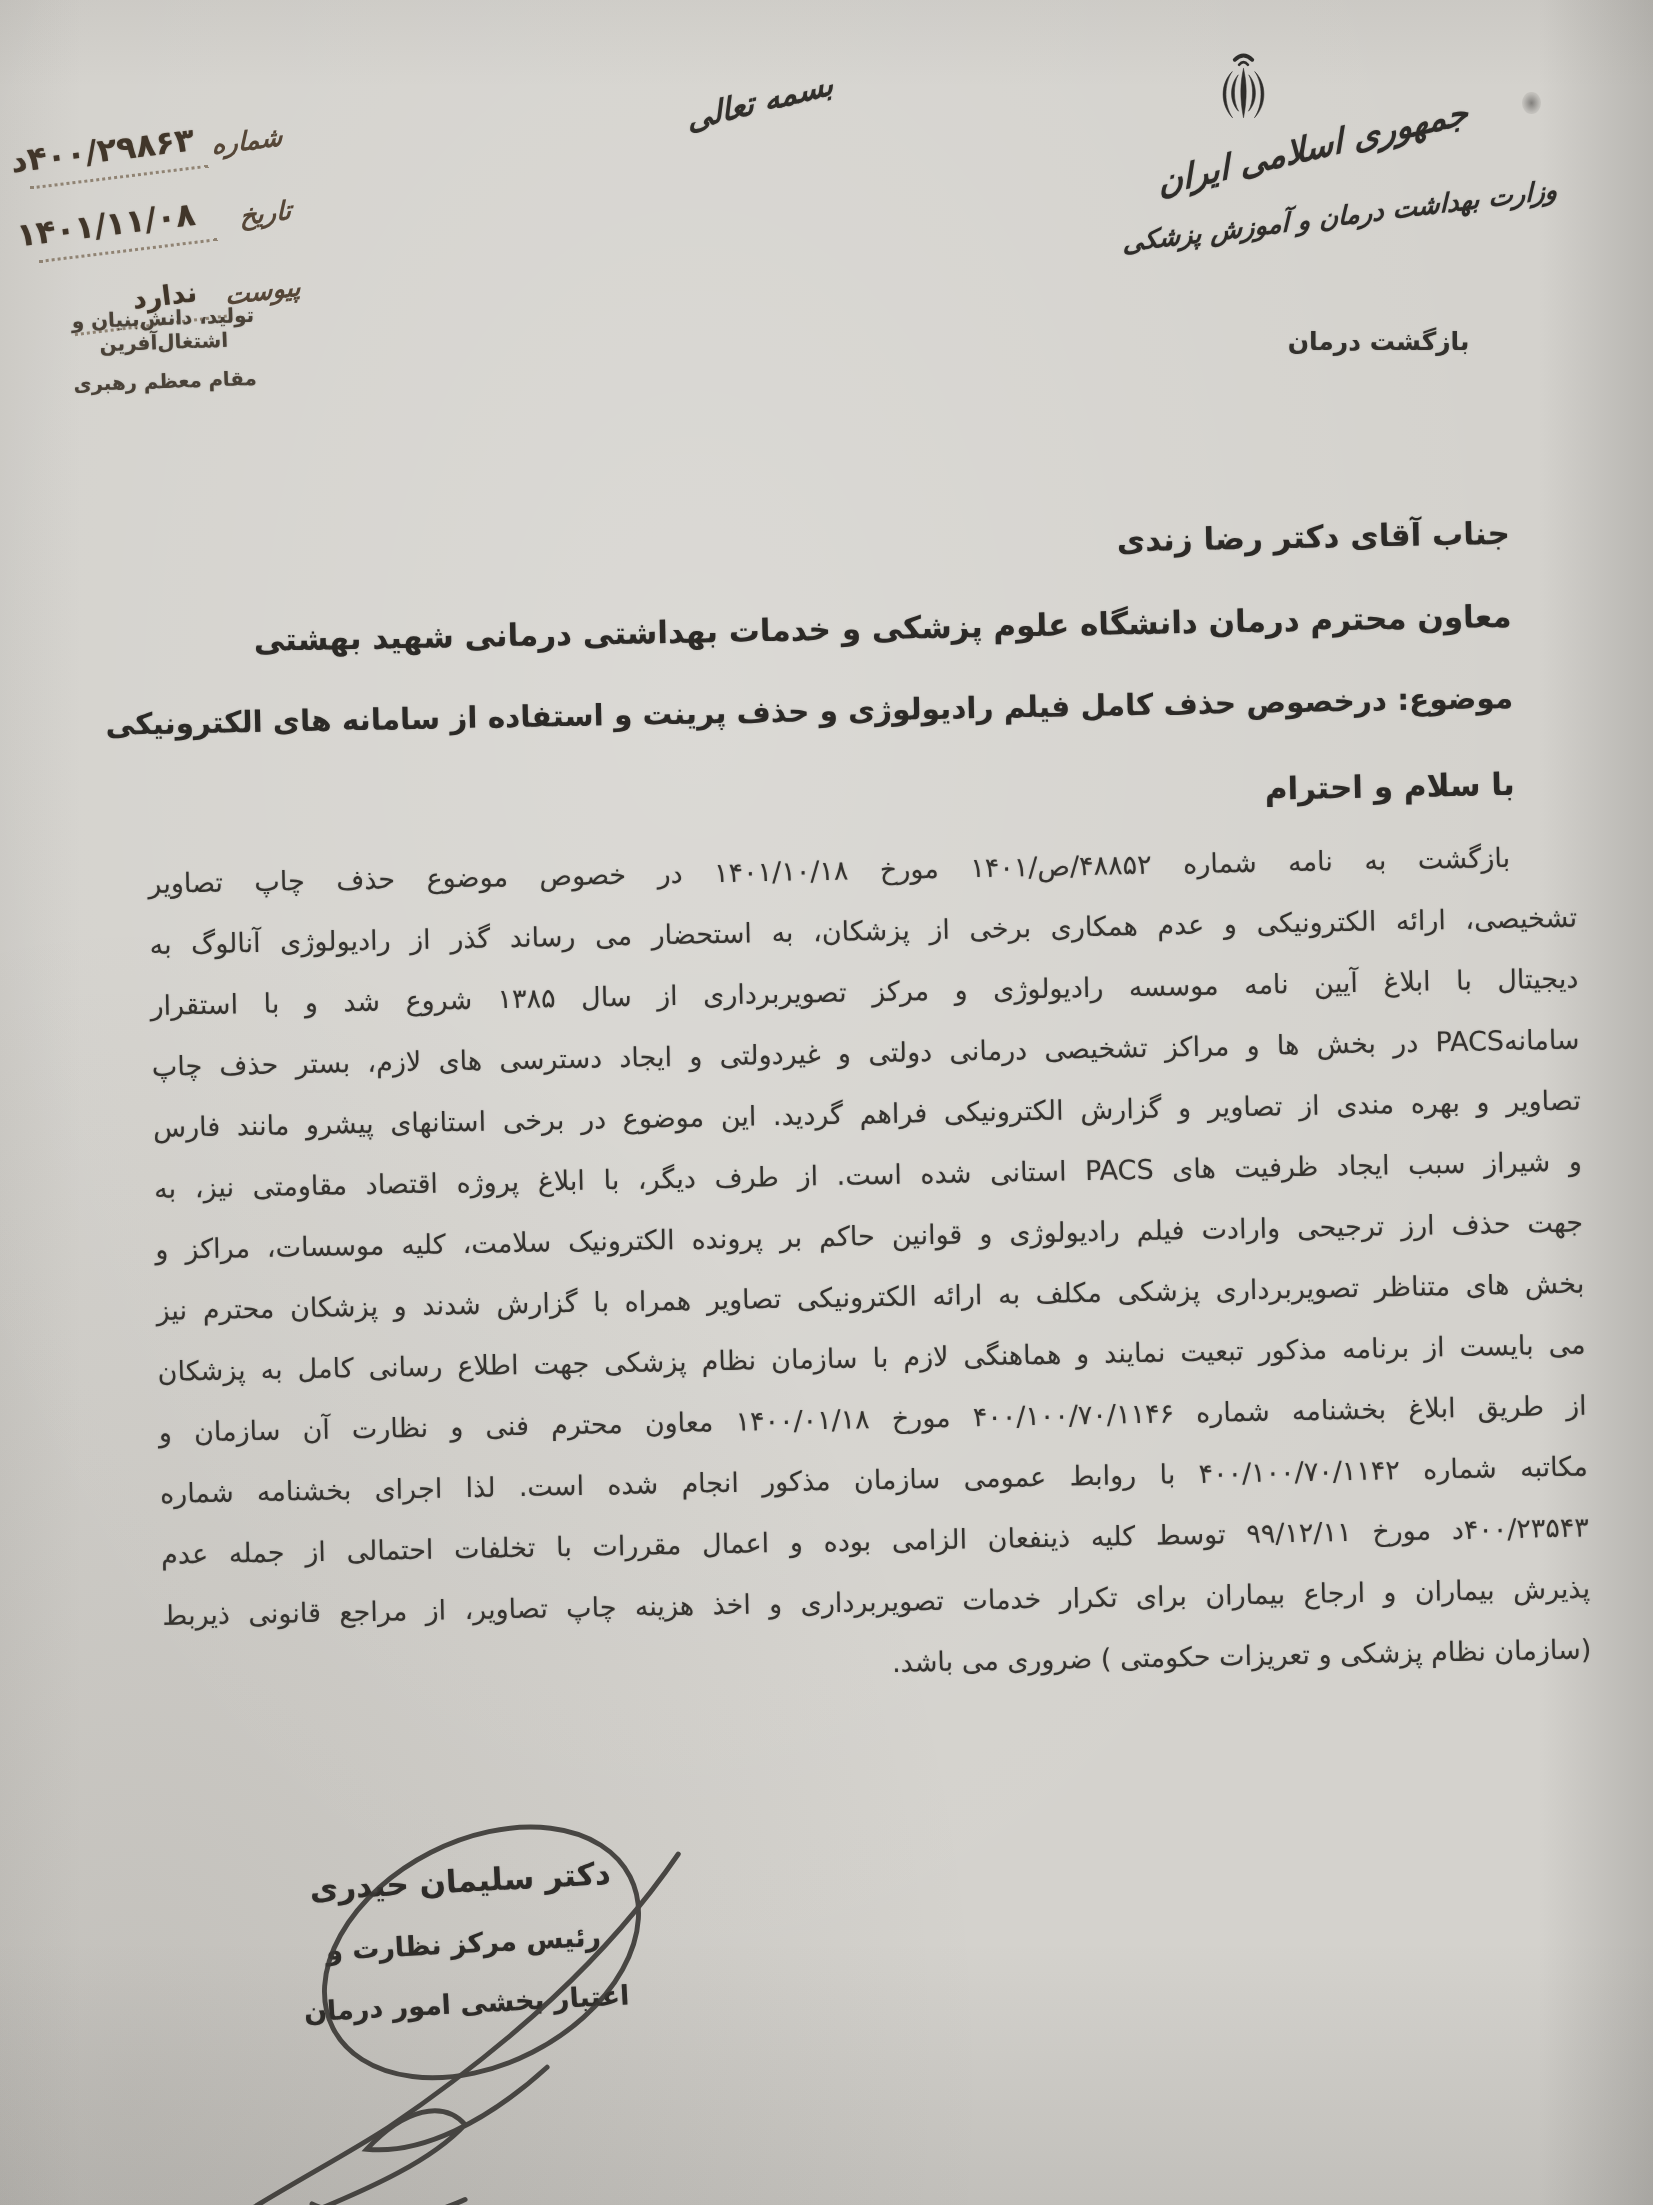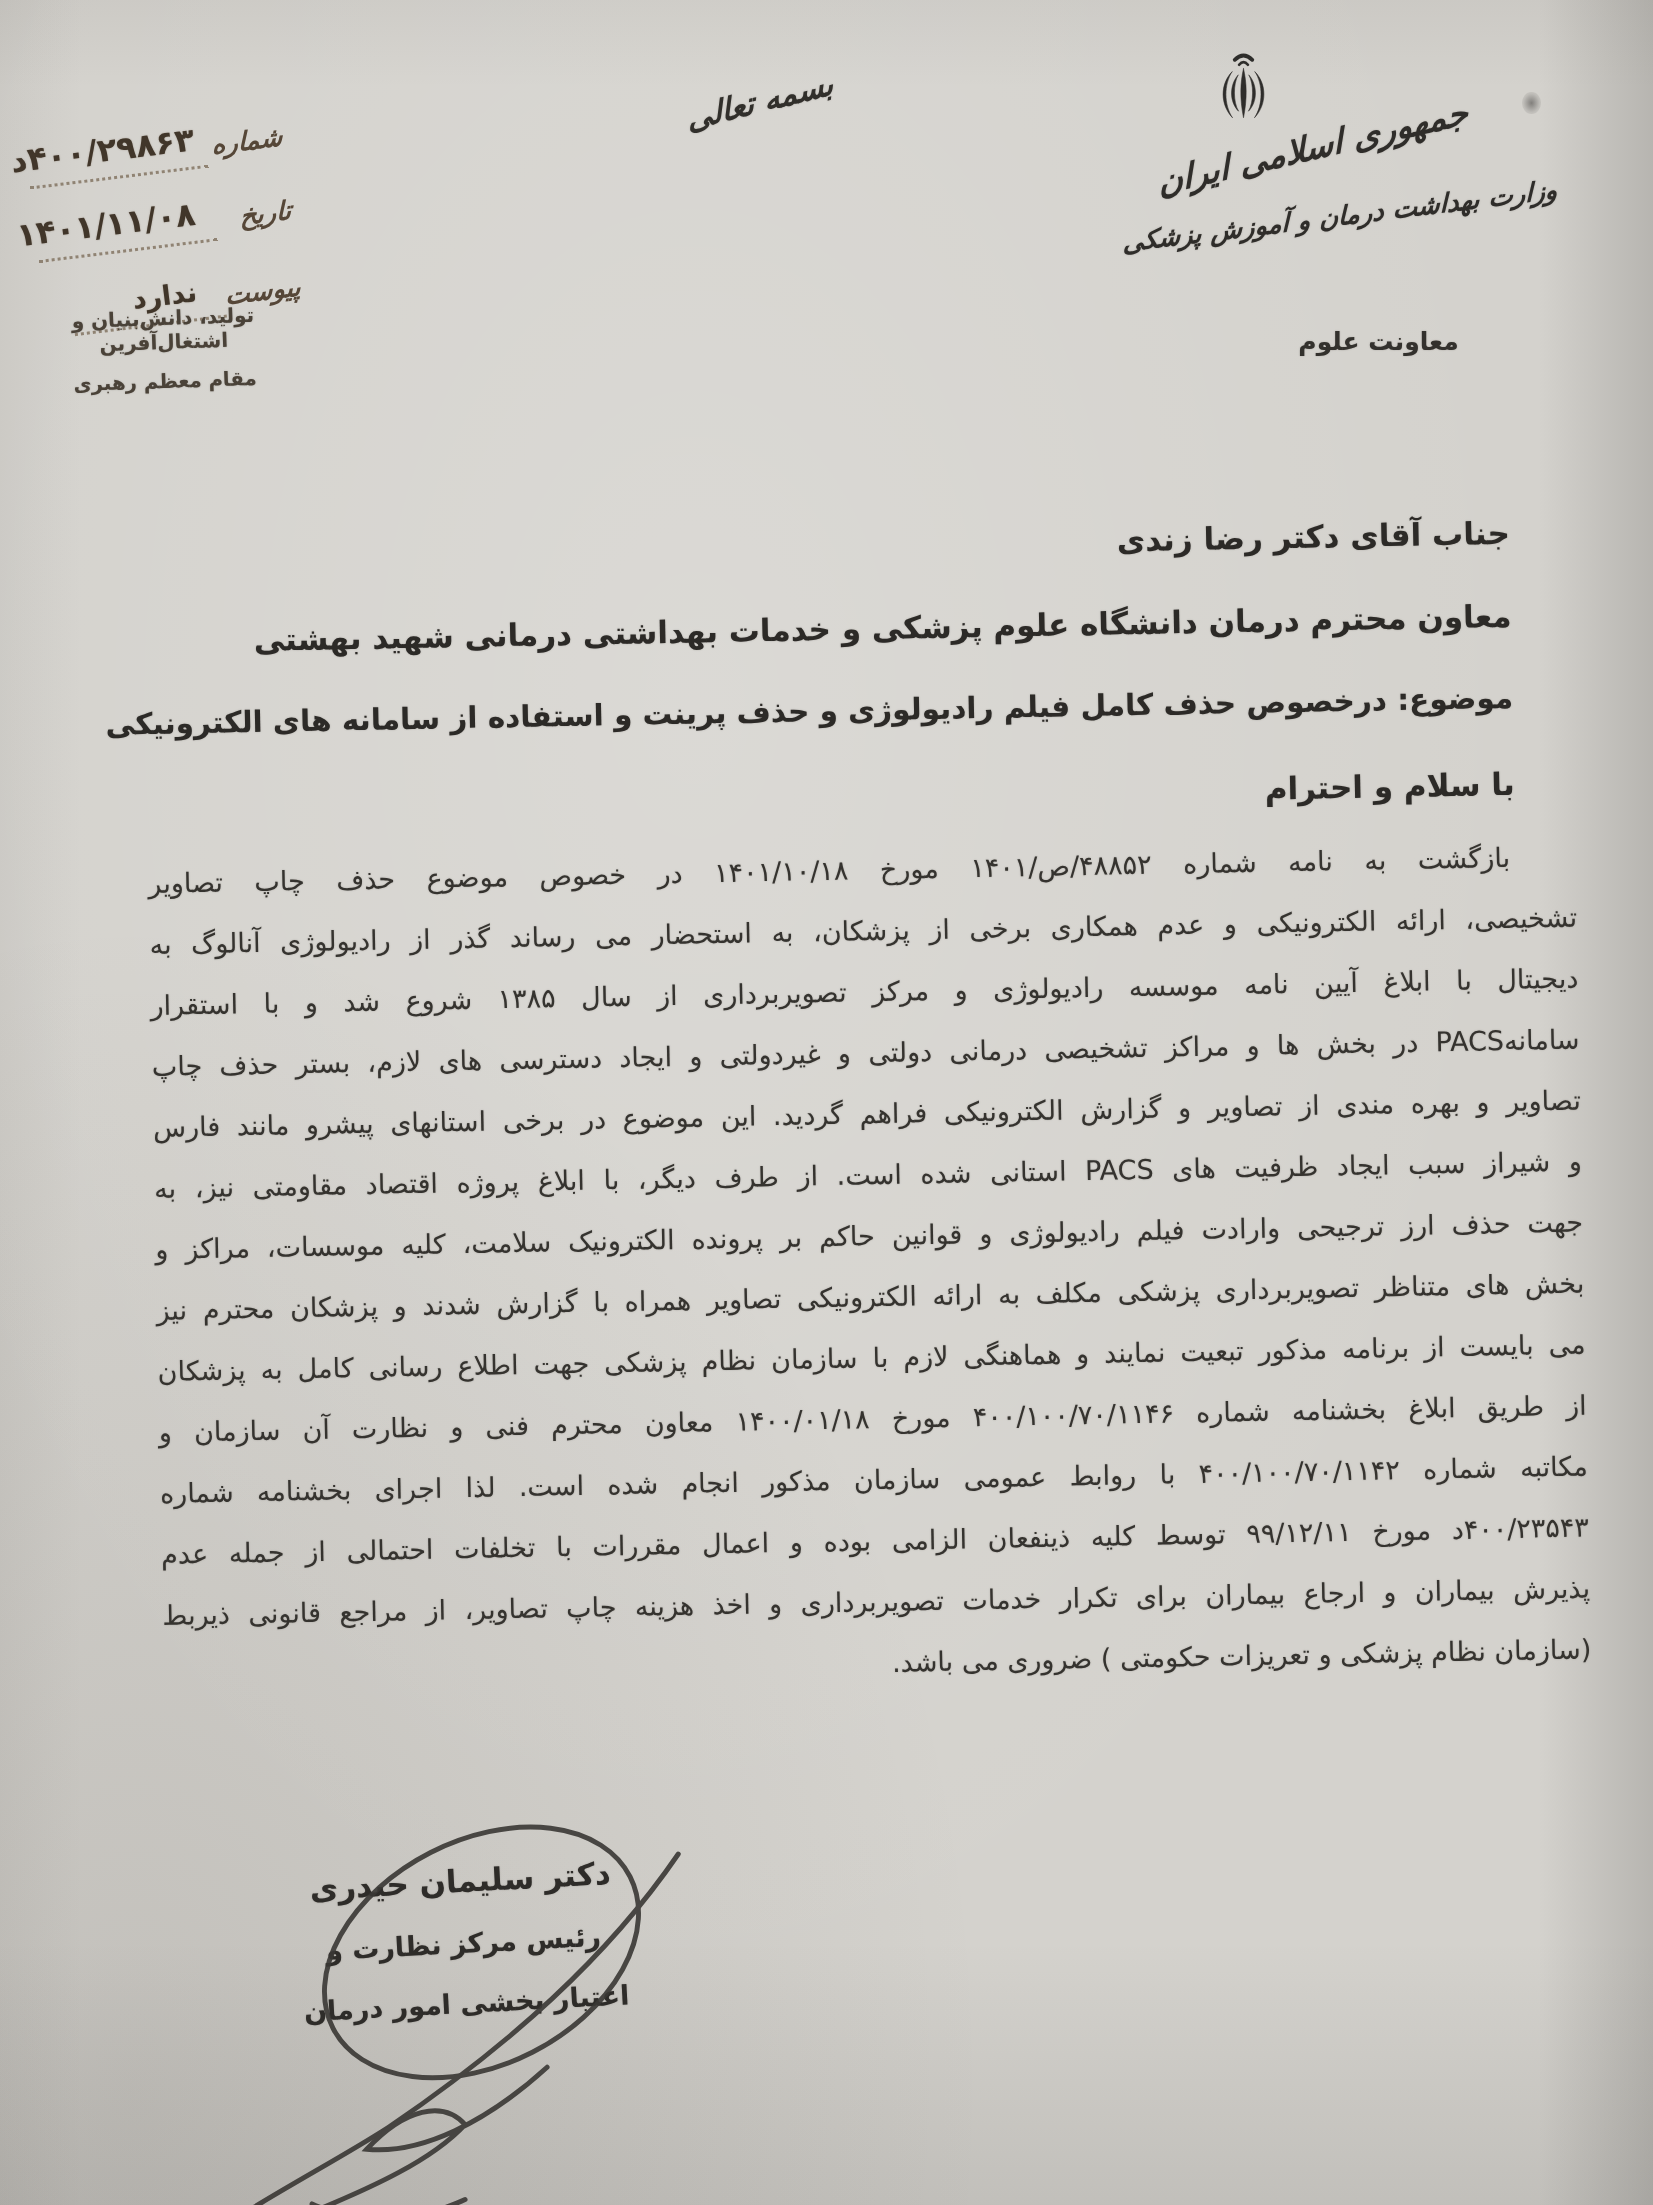--- a/index.html
+++ b/index.html
@@ -157,21 +157,21 @@
       <path d="M44,27 Q52,17 60,27" fill="none" stroke-width="5"></path>
       <path d="M52,34 C46,60 45,88 52,124 C59,88 58,60 52,34 Z"></path>
       <path d="M42,46 C27,62 25,94 43,112 C33,95 33,62 42,46 Z"></path>
       <path d="M31,40 C9,62 9,100 32,124 C16,101 16,62 31,40 Z"></path>
       <path d="M62,46 C77,62 79,94 61,112 C71,95 71,62 62,46 Z"></path>
       <path d="M73,40 C95,62 95,100 72,124 C88,101 88,62 73,40 Z"></path>
     </g>
   </svg>
   <div class="country soft">جمهوری اسلامی ایران</div>
   <div class="ministry soft">وزارت بهداشت درمان و آموزش پزشکی</div>
-  <div class="department soft">معاونت علوم</div>
+  <div class="department soft">بازگشت درمان</div>
 
   <div class="letter">
     <div class="head-line r1 soft">جناب آقای دکتر رضا زندی</div>
     <div class="head-line r2 soft">معاون محترم درمان دانشگاه علوم پزشکی و خدمات بهداشتی درمانی شهید بهشتی</div>
     <div class="head-line subj soft"><span>موضوع:</span><span> درخصوص حذف کامل فیلم رادیولوژی و حذف پرینت و استفاده از سامانه های الکترونیکی</span></div>
     <div class="head-line salut soft">با سلام و احترام</div>
 
     <div class="body">
       <div class="bline first soft">بازگشت به نامه شماره ۴۸۸۵۲/ص/۱۴۰۱ مورخ ۱۴۰۱/۱۰/۱۸ در خصوص موضوع حذف چاپ تصاویر</div>
       <div class="bline soft">تشخیصی، ارائه الکترونیکی و عدم همکاری برخی از پزشکان، به استحضار می رساند گذر از رادیولوژی آنالوگ به</div>

